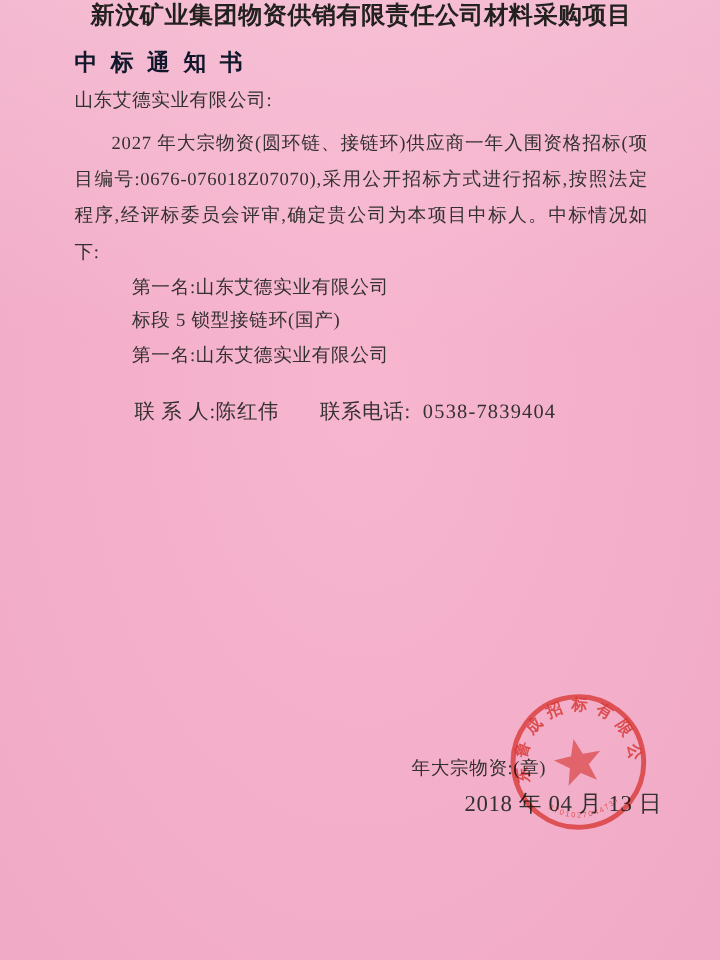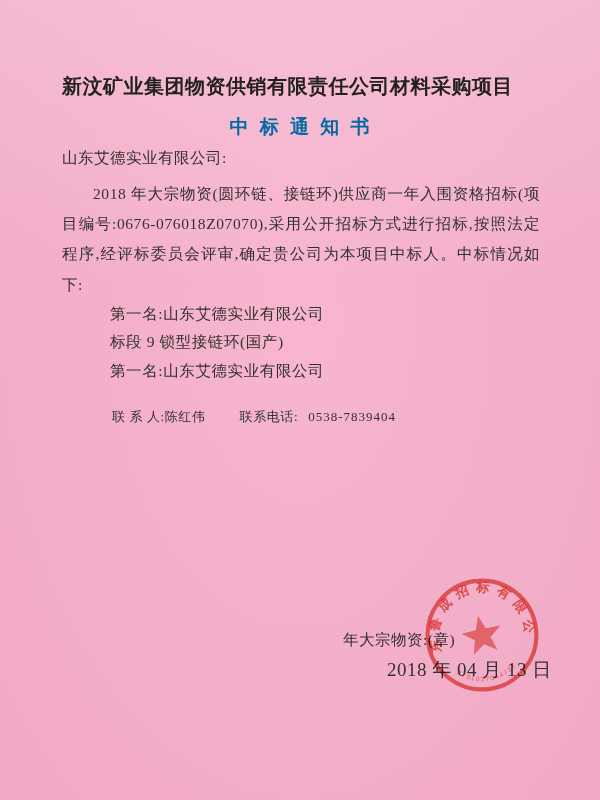--- a/index.html
+++ b/index.html
@@ -17,47 +17,46 @@
     background:linear-gradient(180deg,var(--paper-light) 0%,var(--paper) 35%,var(--paper) 100%);
   }
   .texture{
     position:absolute;inset:0;pointer-events:none;
     background:radial-gradient(ellipse at 50% 40%,rgba(255,255,255,0.06),rgba(120,40,80,0.05) 95%);
   }
   .doc{
     position:absolute;left:62px;top:0;width:478px;
   }
   .title{
-    margin-top:74px;
     font-size:20px;line-height:27px;font-weight:bold;
-    text-align:left;letter-spacing:0.5px;
+    text-align:center;letter-spacing:0.5px;
     color:#23211f;
-    font-family:Liberation Mono, monospace;
+    font-family:Liberation Sans, sans-serif;
   }
   .subtitle{
     margin-top:13px;
     font-size:19px;line-height:26px;font-weight:bold;
-    text-align:center;letter-spacing:3px;
-    color:#0369a1;
+    letter-spacing:3px;
+    color:#0f172a;
     font-family:"Liberation Sans","DejaVu Sans",sans-serif;
   }
   .recipient{
     margin-top:7px;font-size:15.5px;line-height:21px;letter-spacing:0.5px;
   }
   .para{
     font-size:15.5px;line-height:30.2px;letter-spacing:0.6px;
     text-indent:2em;text-align:justify;
   }
   .para.first{margin-top:11px;}
   .lot-line,.winner-line{
     font-size:15.5px;line-height:28.4px;letter-spacing:0.6px;
     padding-left:48px;
   }
   .contact-row{
-    margin-top:21px;font-size:13px;line-height:22px;letter-spacing:0.6px;
+    margin-top:21px;font-size:17px;line-height:22px;letter-spacing:0.6px;
     padding-left:50px;
   }
   .contact-row .phone-label{margin-left:34px;}
   .contact-row .phone-number{margin-left:10px;letter-spacing:1px;}
   .agency-line{
     position:absolute;left:343px;top:630px;
     font-size:15.5px;letter-spacing:0.5px;white-space:nowrap;
   }
   .date-line{
     position:absolute;left:387px;top:657px;
@@ -79,24 +78,24 @@
 </style>
 </head>
 <body>
 
 <div class="texture"></div>
 
 <div class="doc">
   <div class="title">新汶矿业集团物资供销有限责任公司材料采购项目</div>
   <div class="subtitle">中 标 通 知 书</div>
   <div class="recipient">山东艾德实业有限公司:</div>
-  <div class="para first">2018 年大宗物资(圆环链、接链环)供应商一年入围资格招标(项目编号:0676-076018Z07070),采用公开招标方式进行招标,按照法定程序,经评标委员会评审,确定贵公司为本项目中标人。中标情况如下:</div>
+  <div class="para first">2027 年大宗物资(圆环链、接链环)供应商一年入围资格招标(项目编号:0676-076018Z07070),采用公开招标方式进行招标,按照法定程序,经评标委员会评审,确定贵公司为本项目中标人。中标情况如下:</div>
 
   <div class="winner-line">第一名:山东艾德实业有限公司</div>
-  <div class="lot-line">标段 9 锁型接链环(国产)</div>
+  <div class="lot-line">标段 5 锁型接链环(国产)</div>
   <div class="winner-line">第一名:山东艾德实业有限公司</div>
 
 
   <div class="contact-row">
     <span>联 系 人:</span><span>陈红伟</span><span class="phone-label">联系电话:</span><span class="phone-number">0538-7839404</span>
   </div>
 </div>
 
 <div class="agency-line">年大宗物资:(章)</div>
 <div class="date-line">2018 年 04 月 13 日</div>

